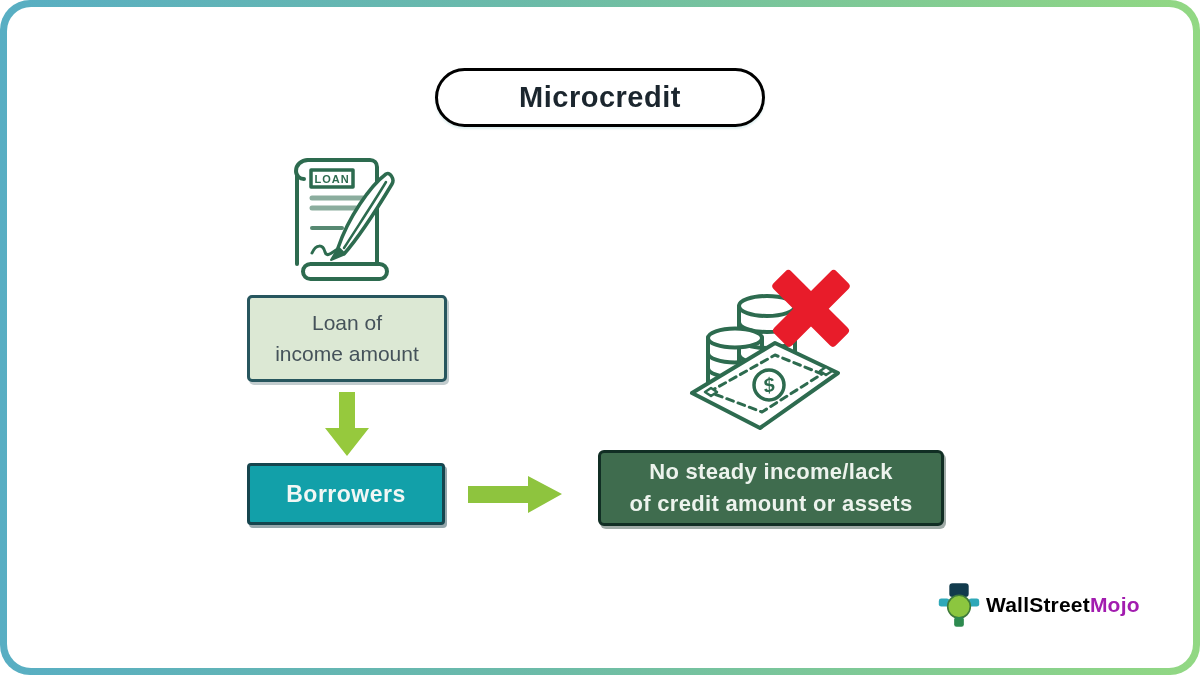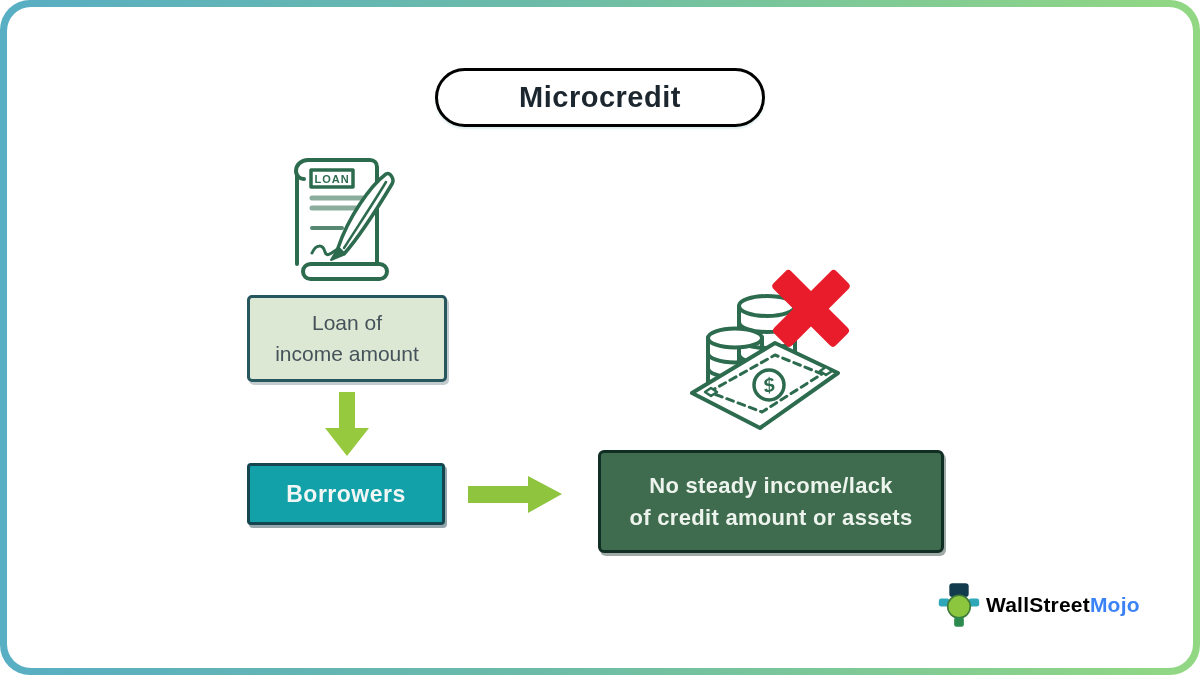--- a/index.html
+++ b/index.html
@@ -42,37 +42,37 @@
 
   .borrowers-box{
     position:absolute;left:247px;top:463px;width:198px;height:62px;
     background:#12a0a9;border:3px solid #15454e;border-radius:4px;
     box-sizing:border-box;display:flex;align-items:center;justify-content:center;
     box-shadow:2px 3px 0 rgba(20,60,70,.45);
   }
   .borrowers-box span{font-size:23px;font-weight:bold;color:#f2f7f5;letter-spacing:.5px;}
 
   .reason-box{
-    position:absolute;left:598px;top:450px;width:346px;height:103px;
+    position:absolute;left:598px;top:450px;width:346px;height:76px;
     background:#3f6c4e;border:3px solid #112e24;border-radius:6px;
     box-sizing:border-box;display:flex;flex-direction:column;
     align-items:center;justify-content:center;
     box-shadow:2px 3px 0 rgba(17,46,36,.4);
   }
   .reason-box span{font-size:22px;font-weight:bold;color:#edf3ed;line-height:1.45;letter-spacing:.3px;}
 
   .down-arrow{position:absolute;left:325px;top:392px;}
   .right-arrow{position:absolute;left:468px;top:476px;}
 
   .logo{
     position:absolute;left:938px;top:582px;display:flex;align-items:center;gap:6px;
   }
   .logo-text{font-size:21px;font-weight:bold;letter-spacing:.2px;}
   .logo-text .p1{color:#000000;}
-  .logo-text .p2{color:#3b82f6;margin-top:8px;}
+  .logo-text .p2{color:#a21caf;margin-top:8px;}
 </style>
 </head>
 <body>
 
 <div class="canvas">
 
   <div class="frame">
     <div class="frame-inner"></div>
   </div>
 

